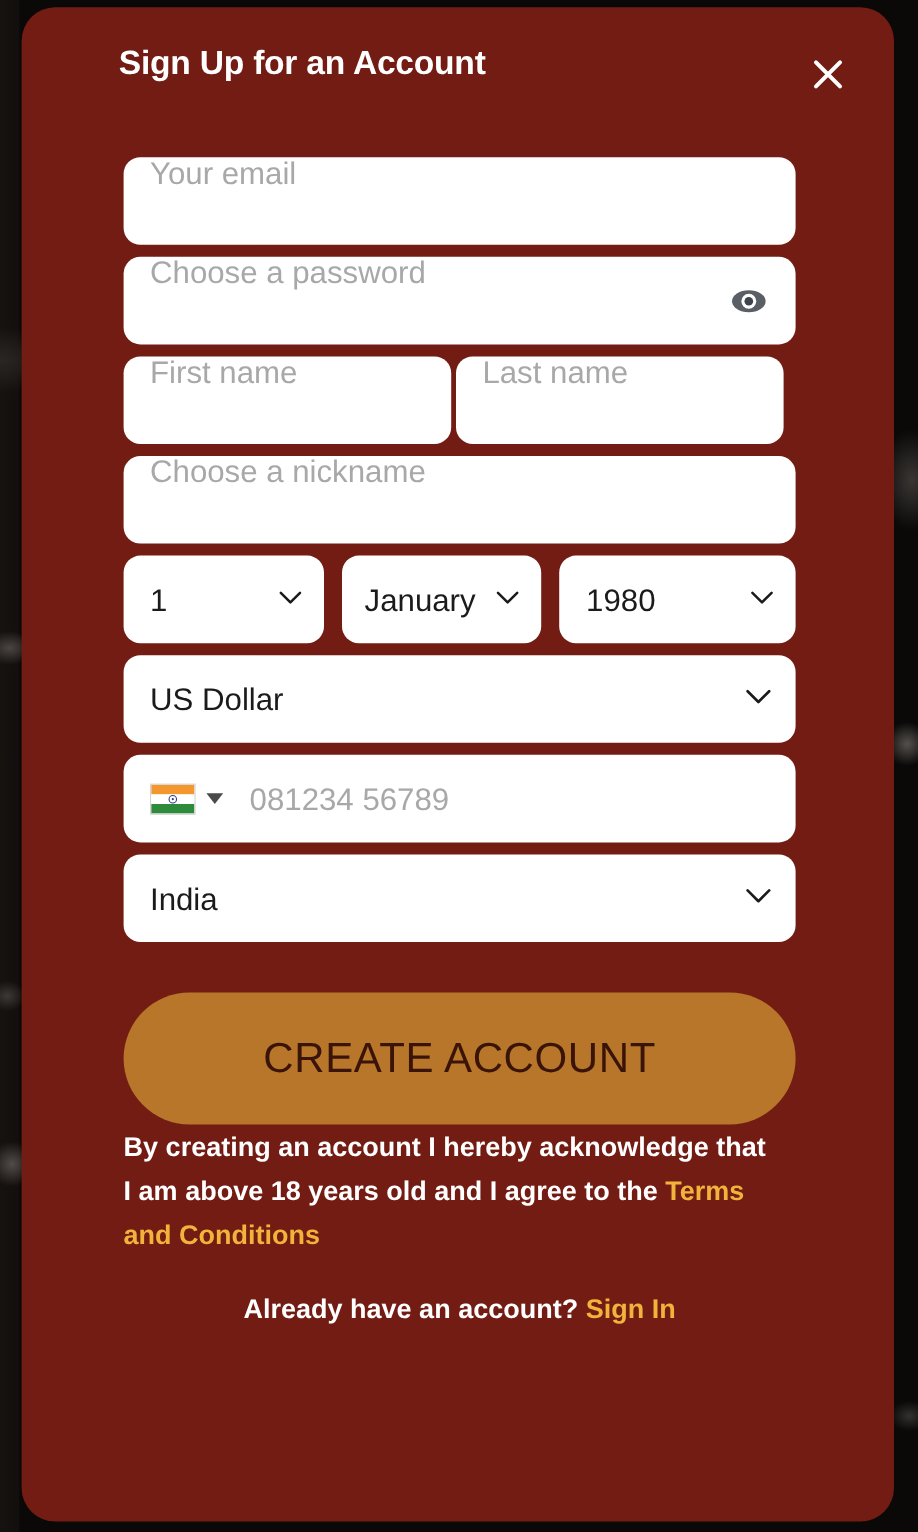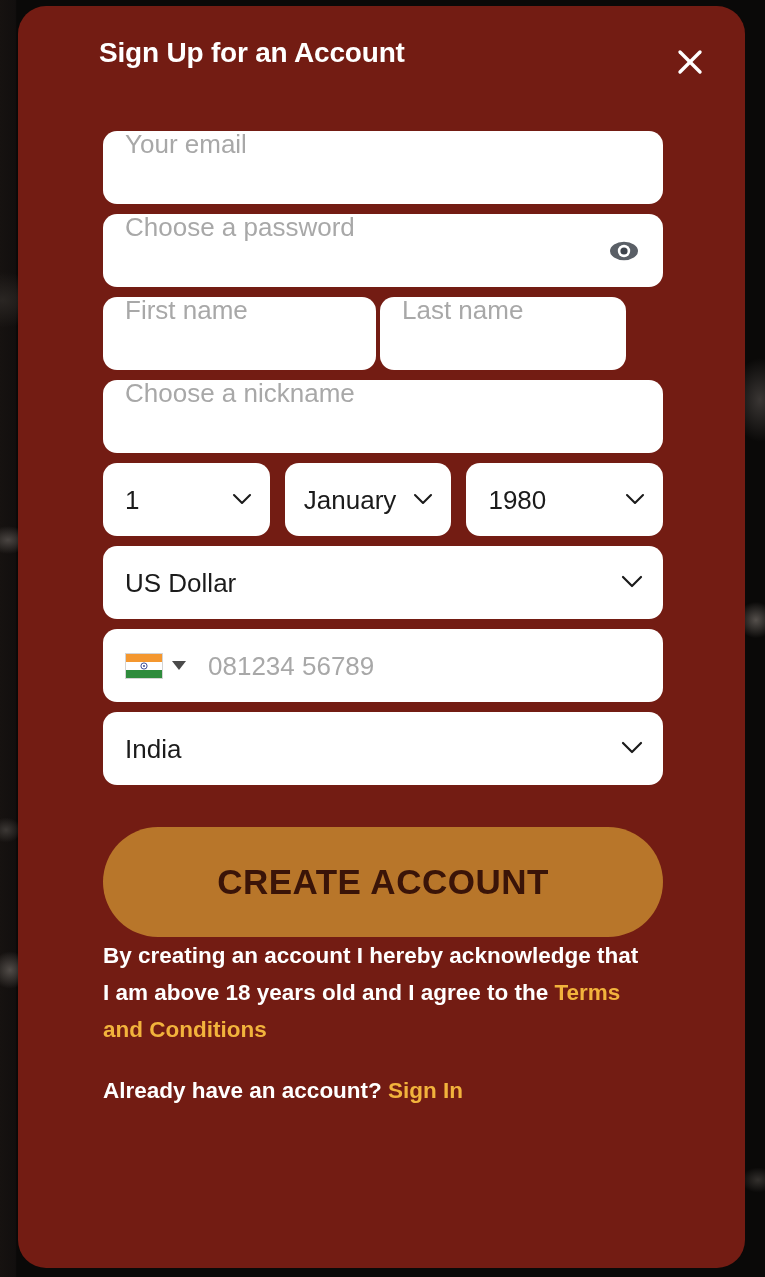--- a/index.html
+++ b/index.html
@@ -86,21 +86,21 @@
     cursor:pointer;
   }
 
   .row-2{
     display:flex;
     gap:4px;
     margin-bottom:10px;
   }
   .row-2 .field{ margin-bottom:0; }
   .field-first{ width:273px; }
-  .field-last{  width:246px; }
+  .field-last{  width:273px; }
 
   .row-3{
     display:flex;
     gap:15px;
     margin-bottom:10px;
   }
   .select{
     background:#ffffff;
     border-radius:14px;
     height:73px;
@@ -157,21 +157,21 @@
   }
 
   .cta{
     margin-top:42px;
     width:560px; height:110px;
     background:#B8762A;
     border:none;
     border-radius:55px;
     color:#3a1408;
     font-size:35px;
-    font-weight:bold;
+    font-weight:normal;
     letter-spacing:0.5px;
     font-family:"Liberation Sans", sans-serif;
     cursor:pointer;
     display:flex; align-items:center; justify-content:center;
   }
 
   .legal{
     width:545px;
     font-size:22.5px;
     line-height:37px;
@@ -181,20 +181,21 @@
   .legal .link{
     color:#F2B33C;
     font-weight:bold;
     cursor:pointer;
   }
   .signin-row{
     margin-top:30px;
     font-size:22.5px;
     color:#ffffff;
     font-weight:bold;
+    text-align:center;
   }
   .signin-row .link{
     color:#F2B33C;
     font-weight:bold;
     cursor:pointer;
   }
 </style>
 </head>
 <body>
 

